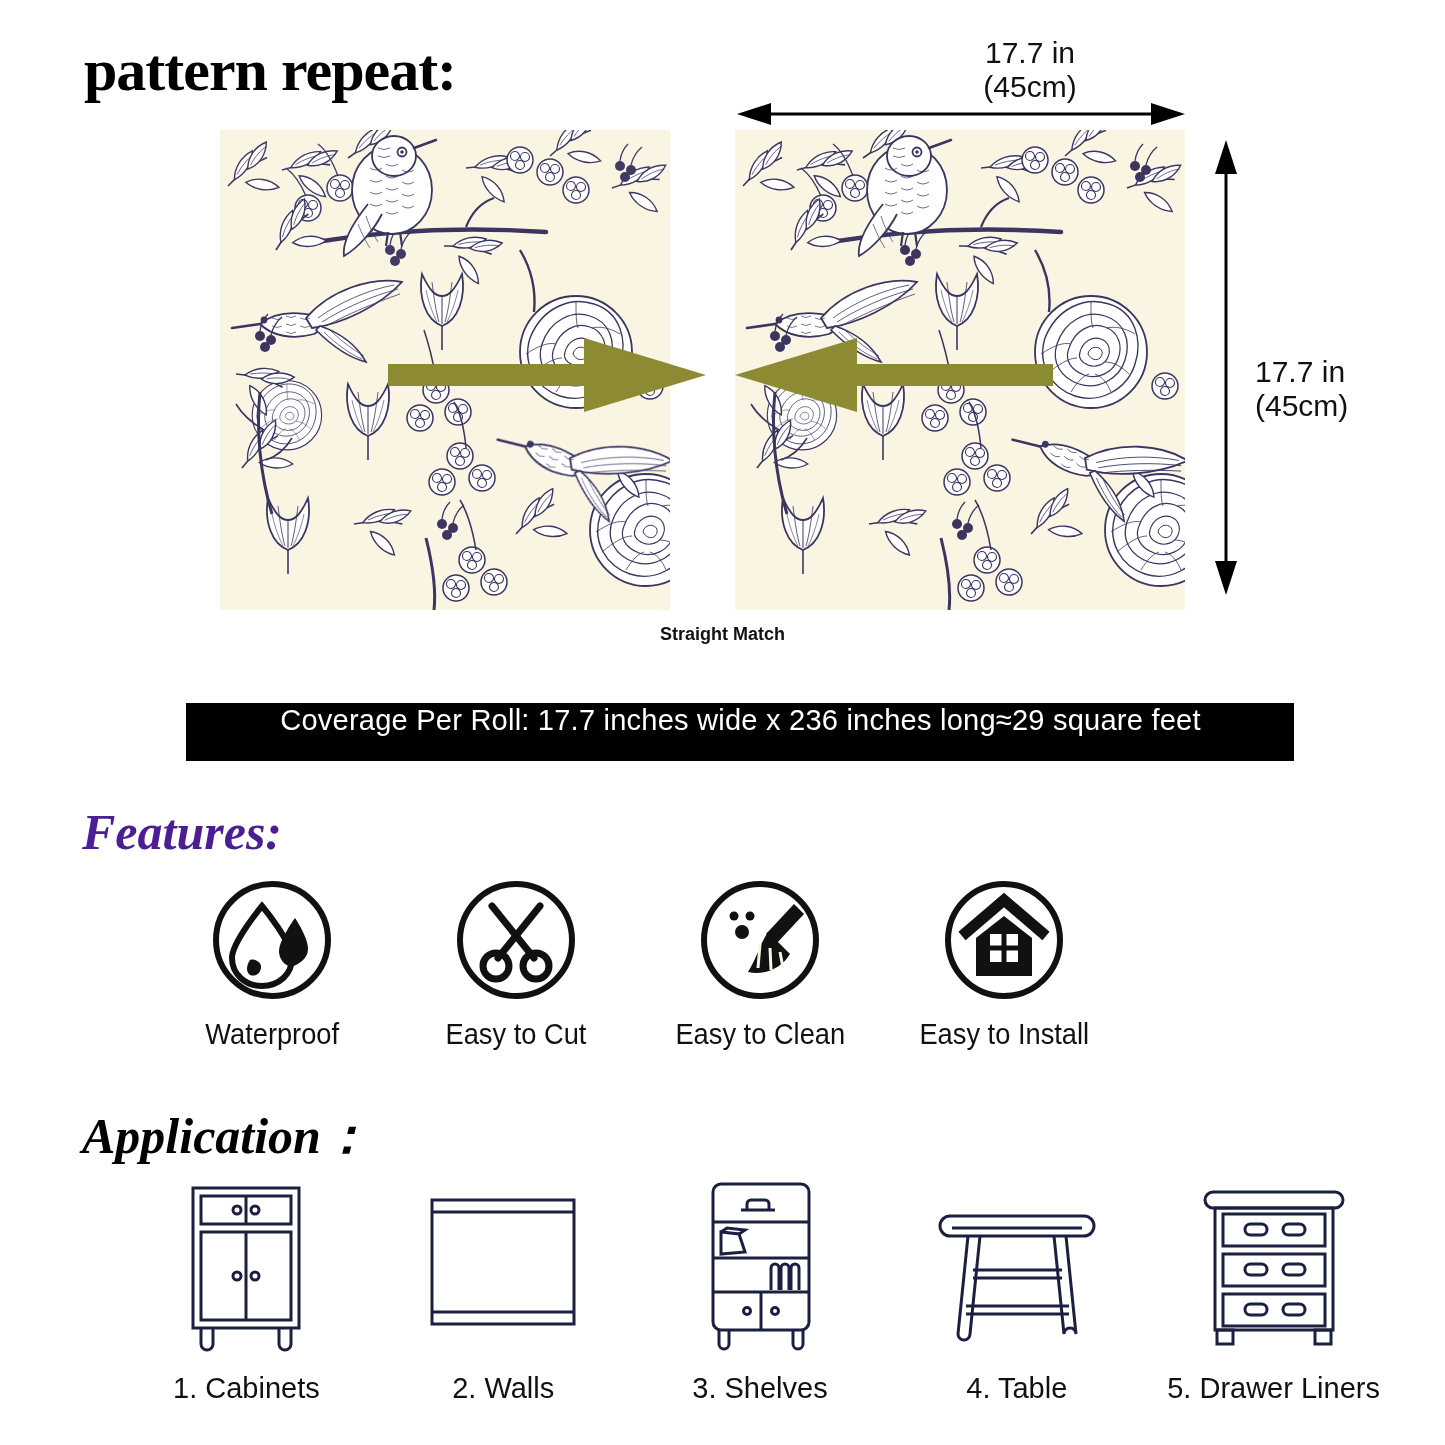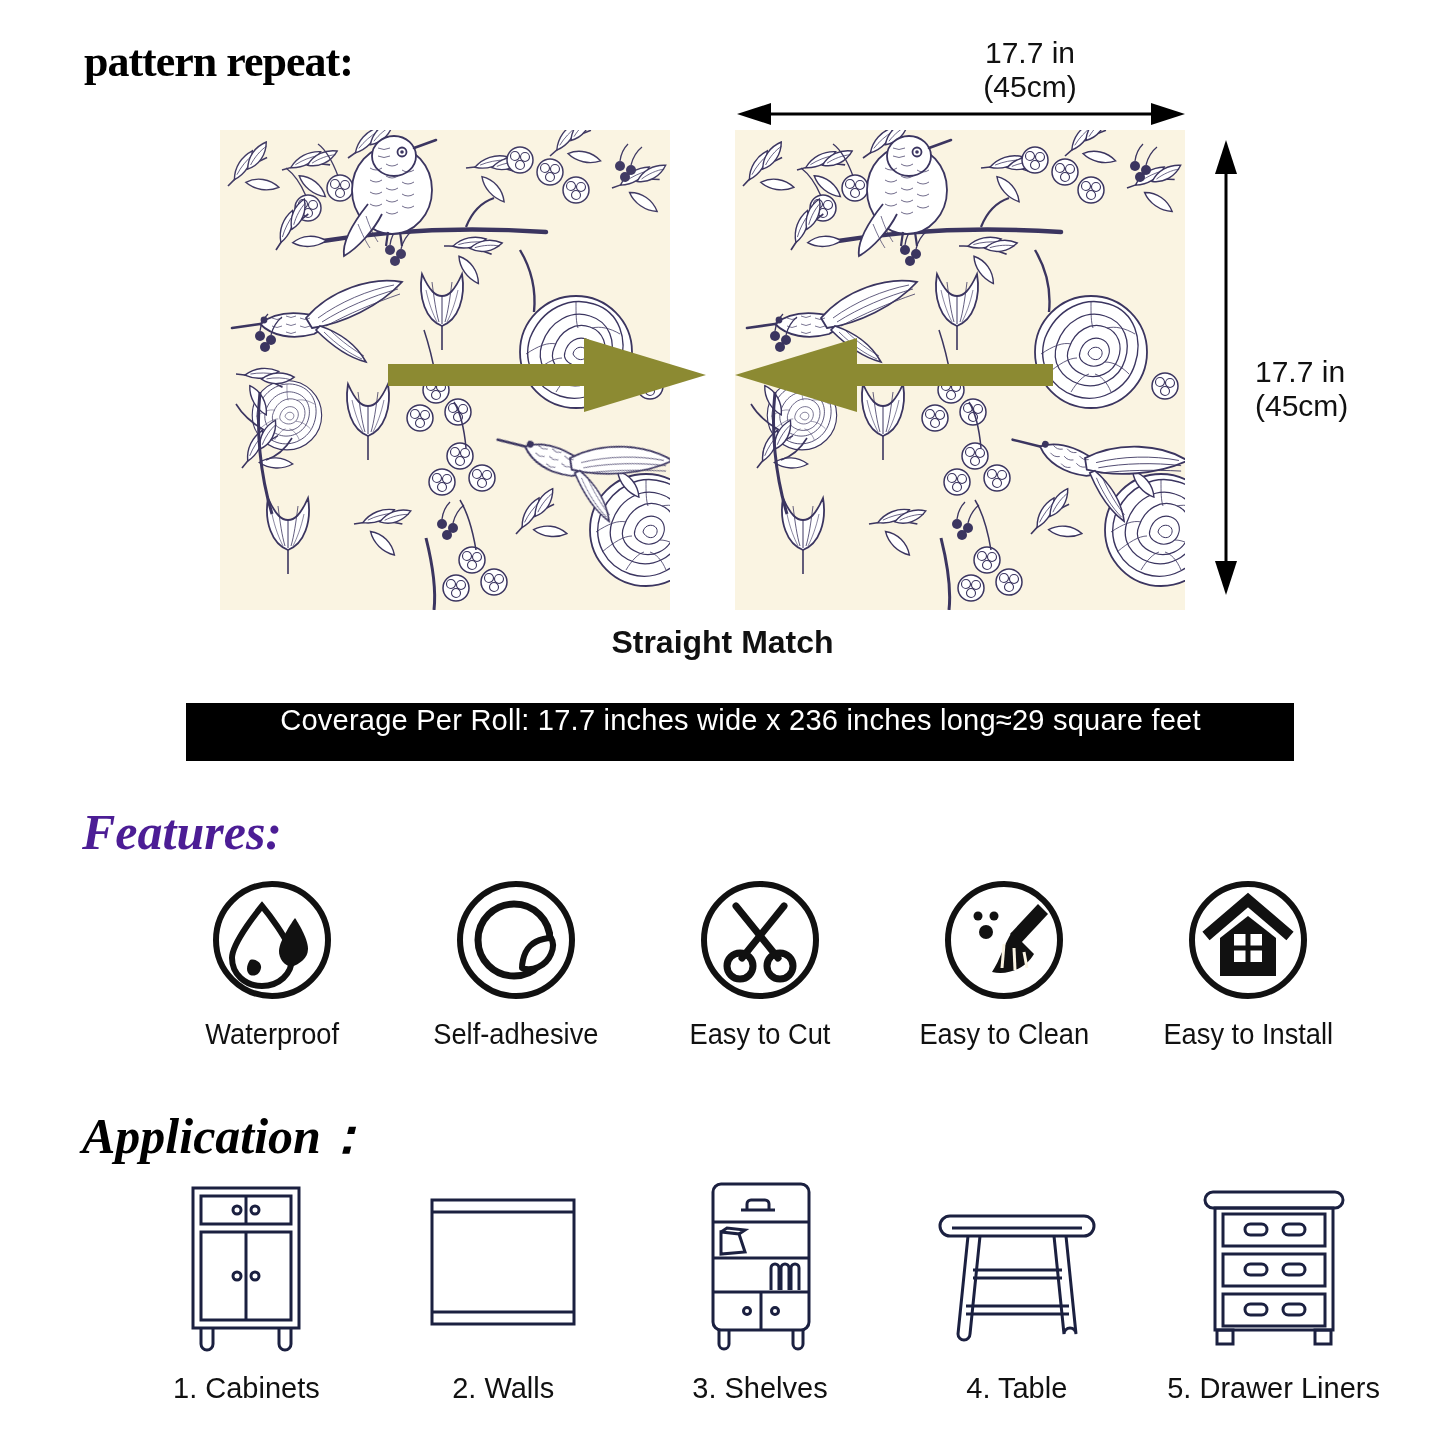--- a/index.html
+++ b/index.html
@@ -14,21 +14,21 @@
     width: 1445px; height: 1445px;
     background: #ffffff;
   }
 
   
   .title-repeat {
     position: absolute;
     left: 84px; top: 36px;
     font-family: "Liberation Serif", serif;
     font-weight: bold;
-    font-size: 44px;
+    font-size: 60px;
     letter-spacing: -1px;
     color: #000;
     white-space: nowrap;
   }
 
   .dim-top {
     position: absolute;
     left: 880px; top: 36px;
     width: 300px;
     text-align: center;
@@ -74,21 +74,21 @@
     pointer-events: none;
   }
   #olive-left  { left: 388px; top: 330px; width: 318px; height: 90px; }
   #olive-right { left: 735px; top: 330px; width: 318px; height: 90px; }
 
   .straight-match {
     position: absolute;
     left: 0; top: 624px;
     width: 1445px;
     text-align: center;
-    font-size: 32px;
+    font-size: 18px;
     font-weight: bold;
     color: #111;
   }
 
   
   .coverage-bar {
     position: absolute;
     left: 186px; top: 703px;
     width: 1108px; height: 58px;
     background: #000;
@@ -460,29 +460,20 @@
     <div class="feature">
       <svg class="ficon" viewBox="0 0 124 124">
         <circle cx="62" cy="62" r="56" fill="none" stroke="#111" stroke-width="6"></circle>
         <path d="M52,28 C52,28 22,64 22,80 C22,96 35,108 52,108 C69,108 82,96 82,80 C82,64 52,28 52,28 Z" fill="#fff" stroke="#111" stroke-width="6"></path>
         <path d="M85,40 C85,40 69,62 69,73 C69,81 74,87 81,89 C90,86 98,80 98,71 C98,59 85,40 85,40 Z" fill="#111"></path>
         <path d="M40,82 C36,88 36,94 40,97 C45,99 50,96 51,90 C52,85 46,80 40,82 Z" fill="#111"></path>
       </svg>
       <div class="flabel">Waterproof</div>
     </div>
 
-    <div class="feature">
-      <svg class="ficon" viewBox="0 0 124 124">
-        <circle cx="62" cy="62" r="56" fill="none" stroke="#111" stroke-width="6"></circle>
-        <path d="M96,62 C96,42 80,26 60,26 C40,26 24,42 24,62 C24,82 40,98 60,98 C70,98 79,94 85,87" fill="none" stroke="#111" stroke-width="7" stroke-linecap="round"></path>
-        <path d="M96,62 L96,63 C96,63 88,64 82,70 C76,76 74,88 74,88 L96,62 Z" fill="none" stroke="#111" stroke-width="6"></path>
-        <path d="M97,60 C97,60 84,60 76,68 C68,76 68,90 68,90 C78,94 92,88 97,76 C100,69 99,63 97,60 Z" fill="#fff" stroke="#111" stroke-width="6" stroke-linejoin="round"></path>
-      </svg>
-      <div class="flabel">Self-adhesive</div>
-    </div>
 
     <div class="feature">
       <svg class="ficon" viewBox="0 0 124 124">
         <circle cx="62" cy="62" r="56" fill="none" stroke="#111" stroke-width="6"></circle>
         <line x1="38" y1="28" x2="80" y2="80" stroke="#111" stroke-width="7" stroke-linecap="round"></line>
         <line x1="86" y1="28" x2="44" y2="80" stroke="#111" stroke-width="7" stroke-linecap="round"></line>
         <circle cx="42" cy="88" r="13" fill="none" stroke="#111" stroke-width="7"></circle>
         <circle cx="82" cy="88" r="13" fill="none" stroke="#111" stroke-width="7"></circle>
       </svg>
       <div class="flabel">Easy to Cut</div>

